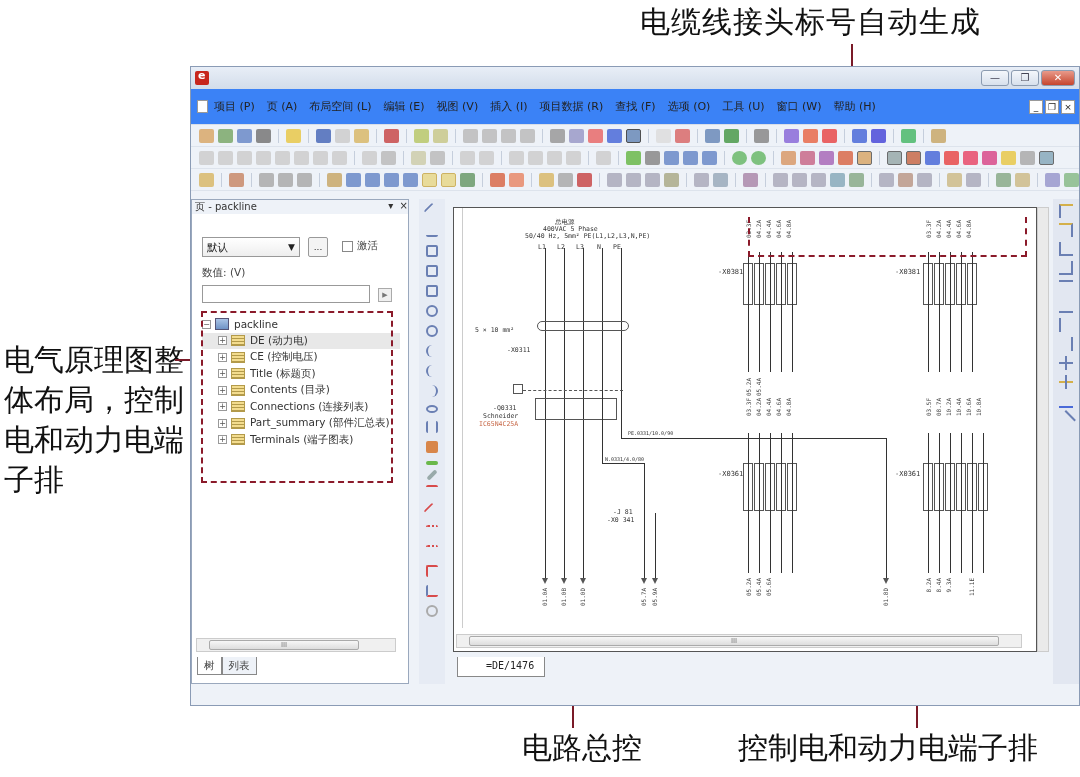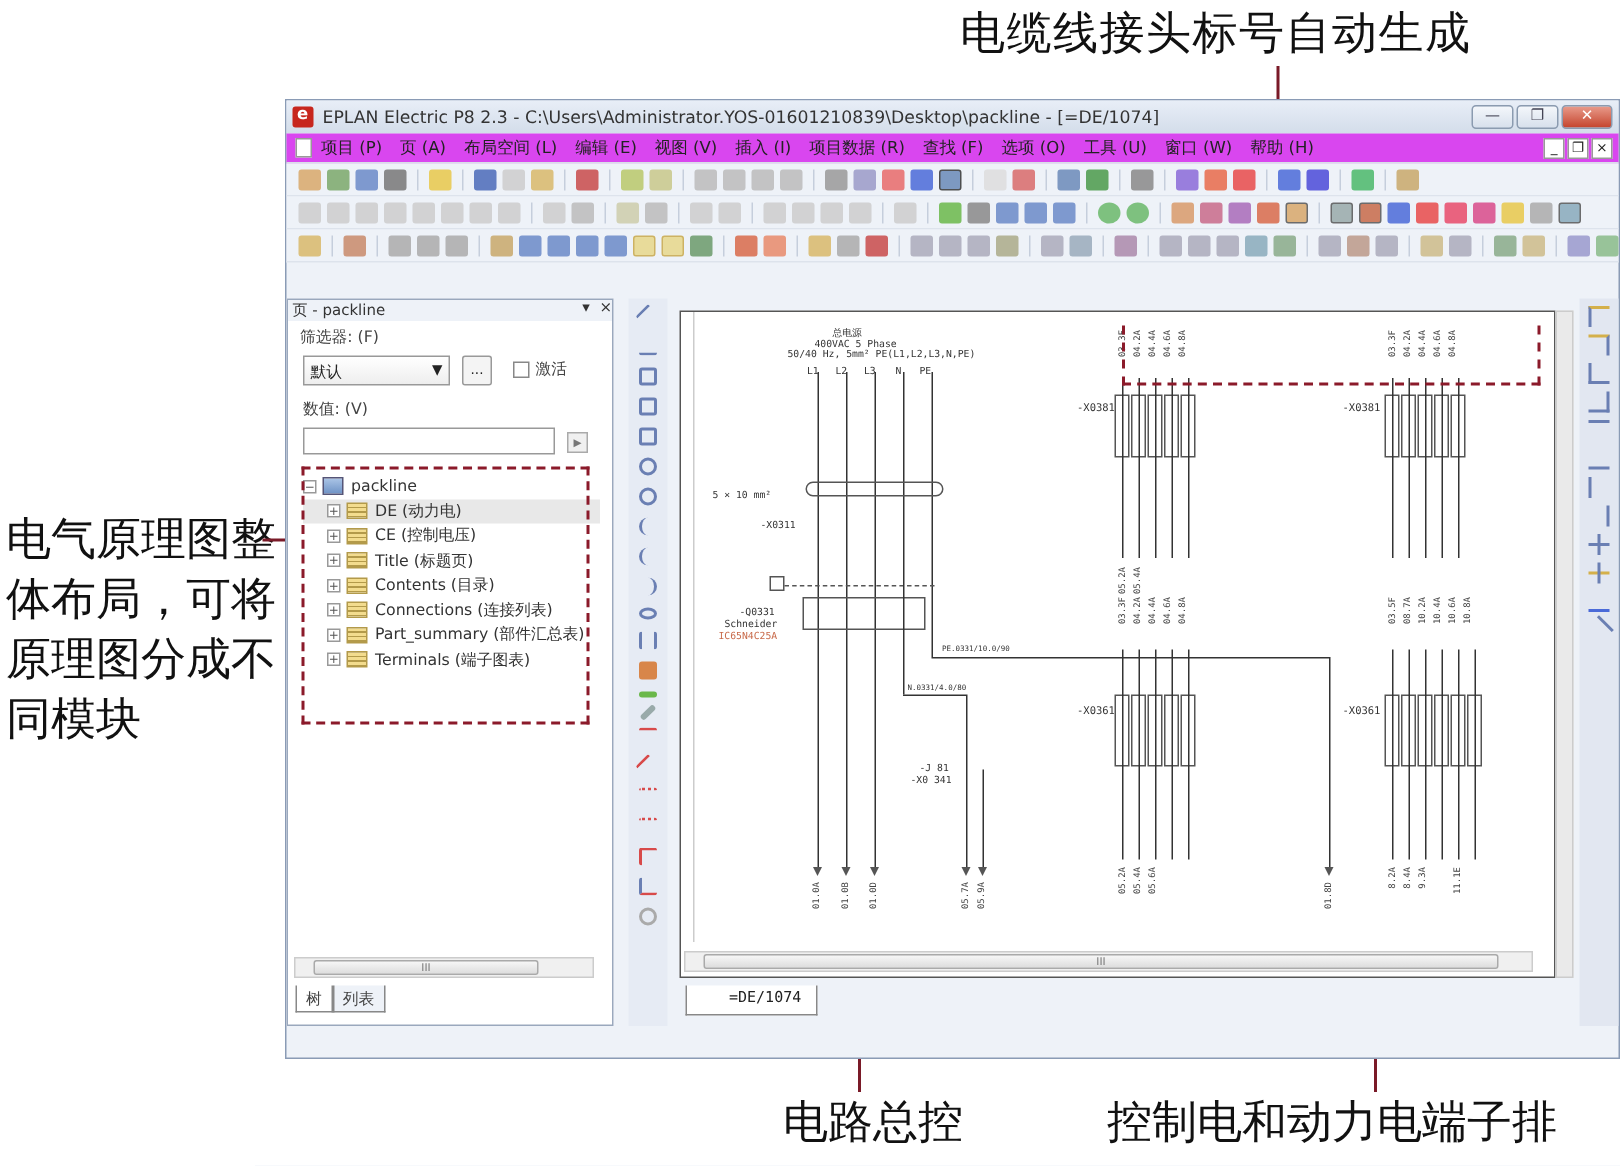--- a/index.html
+++ b/index.html
@@ -10,21 +10,21 @@
 .anno-bot1{left:522px;top:728px;font-size:30px}
 .anno-bot2{left:738px;top:728px;font-size:30px}
 .leader{position:absolute;background:#7a1a28}
 .win{position:absolute;left:190px;top:66px;width:890px;height:640px;background:#eef2f8;border:1px solid #8a9bb5}
 .titlebar{height:22px;background:linear-gradient(#e8eef7,#d3ddea);display:flex;align-items:center;padding-left:4px;font-size:11.5px;color:#333}
 .app-icon{width:14px;height:14px;background:#c7261d;border-radius:2px;margin-right:6px;position:relative}
 .app-icon:after{content:"e";position:absolute;left:3px;top:-2px;color:#fff;font-size:11px;font-weight:bold}
 .winbtns{margin-left:auto;display:flex;gap:2px;margin-right:4px}
 .winbtn{width:28px;height:16px;border:1px solid #8b9bb0;border-radius:3px;background:linear-gradient(#f4f7fb,#d7e0ec);font-size:10px;text-align:center;line-height:14px;color:#445}
 .winbtn.close{background:linear-gradient(#e89a8a,#c5452e);color:#fff;width:34px}
-.menubar{height:20px;display:flex;align-items:center;padding-left:6px;font-size:11px;color:#222;background:#d946ef;border-bottom:1px solid #d8dee8}
+.menubar{height:36px;display:flex;align-items:center;padding-left:6px;font-size:11px;color:#222;background:#3b82f6;border-bottom:1px solid #d8dee8}
 .menubar .mi{margin-right:12px;white-space:nowrap}
 .doc-icon{width:11px;height:13px;border:1px solid #999;background:#fff;margin-right:6px}
 .mdi-btns{margin-left:auto;display:flex;gap:2px;margin-right:4px}
 .mdi-btn{width:14px;height:14px;border:1px solid #999;background:#fff;font-size:9px;text-align:center;line-height:12px}
 .toolbar{height:22px;display:flex;align-items:center;padding-left:8px;gap:4px;border-bottom:1px solid #dde3ec;background:#eef2f8}
 .tb{width:15px;height:14px;border-radius:2px;display:inline-block;opacity:.85}
 .sep{width:1px;height:14px;background:#c5cedc;margin:0 3px}
 .panel{position:absolute;left:0;top:132px;width:218px;height:485px;background:#fff;border:1px solid #9aa8bd}
 .panel-head{height:14px;font-size:10px;padding-left:3px;display:flex;justify-content:space-between;background:#eef2f8;color:#333}
 .lbl{font-size:10.5px;color:#444;padding:4px 8px}
@@ -61,31 +61,30 @@
 .tiny{position:absolute;font-family:"DejaVu Sans Mono",monospace;font-size:6.5px;color:#333;white-space:nowrap}
 .vtext{position:absolute;font-family:"DejaVu Sans Mono",monospace;font-size:6px;color:#444;writing-mode:vertical-rl;transform:rotate(180deg);white-space:nowrap}
 .term{position:absolute;width:10px;border:1px solid #555;background:#fff}
 .arrowdn{position:absolute;width:0;height:0;border-left:3px solid transparent;border-right:3px solid transparent;border-top:6px solid #555}
 </style>
 </head>
 <body>
 
 <div class="anno anno-top">电缆线接头标号自动生成</div>
 <div class="leader" style="left:851px;top:44px;width:2px;height:200px"></div>
-<div class="anno anno-left">电气原理图整体布局，可将原理图分成不同模块</div>
+<div class="anno anno-left">电气原理图整体布局，控制电和动力电端子排</div>
 <div class="leader" style="left:175px;top:359px;width:26px;height:2px"></div>
 <div class="anno anno-bot1">电路总控</div>
 <div class="leader" style="left:572px;top:620px;width:2px;height:108px"></div>
 <div class="anno anno-bot2">控制电和动力电端子排</div>
 <div class="leader" style="left:916px;top:600px;width:2px;height:128px"></div>
 
 <div class="win">
   <div class="titlebar">
     <span class="app-icon"></span>
-    <span>EPLAN Electric P8 2.3 - C:\Users\Administrator.YOS-01601210839\Desktop\packline - [=DE/1074]</span>
     <div class="winbtns">
       <div class="winbtn">—</div>
       <div class="winbtn">❐</div>
       <div class="winbtn close">✕</div>
     </div>
   </div>
 
   <div class="menubar">
     <span class="doc-icon"></span>
     <span class="mi">项目 (P)</span>
@@ -260,21 +259,20 @@
     <span class="sep"></span>
     <span class="tb" style="background:#99c"></span>
     <span class="tb" style="background:#8b8"></span>
   </div>
 
   <div class="panel">
     <div class="panel-head">
       <span>页 - packline</span>
       <span><span>▾</span>&nbsp;&nbsp;<span>×</span></span>
     </div>
-    <div class="lbl">筛选器: (F)</div>
     <div class="select">
       <span>默认</span>
       <span class="arrow">▼</span>
     </div>
     <div class="dots-btn">...</div>
     <div class="chk"></div>
     <div class="chk-lbl">激活</div>
     <div class="val-lbl">数值: (V)</div>
     <div class="val-input"></div>
     <div class="go-btn">▶</div>
@@ -511,16 +509,16 @@
     <div class="rt" style="border:none;border-bottom:2px solid #6a7fb3"></div>
     <div class="rt" style="border:none;border-left:2px solid #6a7fb3"></div>
     <div class="rt" style="border:none;border-right:2px solid #6a7fb3"></div>
     <div class="rt" style="border:none;background:linear-gradient(#6a7fb3,#6a7fb3) center/2px 100% no-repeat,linear-gradient(#6a7fb3,#6a7fb3) center/100% 2px no-repeat"></div>
     <div class="rt" style="border:none;background:linear-gradient(#6a7fb3,#6a7fb3) center/2px 100% no-repeat,linear-gradient(#d4b04a,#d4b04a) center/100% 2px no-repeat"></div>
     <div class="rt" style="border:none;border-bottom:2px solid #4a6ad8"></div>
     <div class="rt" style="border:none;border-top:2px solid #6a7fb3;transform:rotate(45deg)"></div>
   </div>
 
   <div class="doc-tab">
-    <span>=DE/1074</span>
+    <span>=DE/1476</span>
   </div>
 
 </div>
 
 </body></html>

